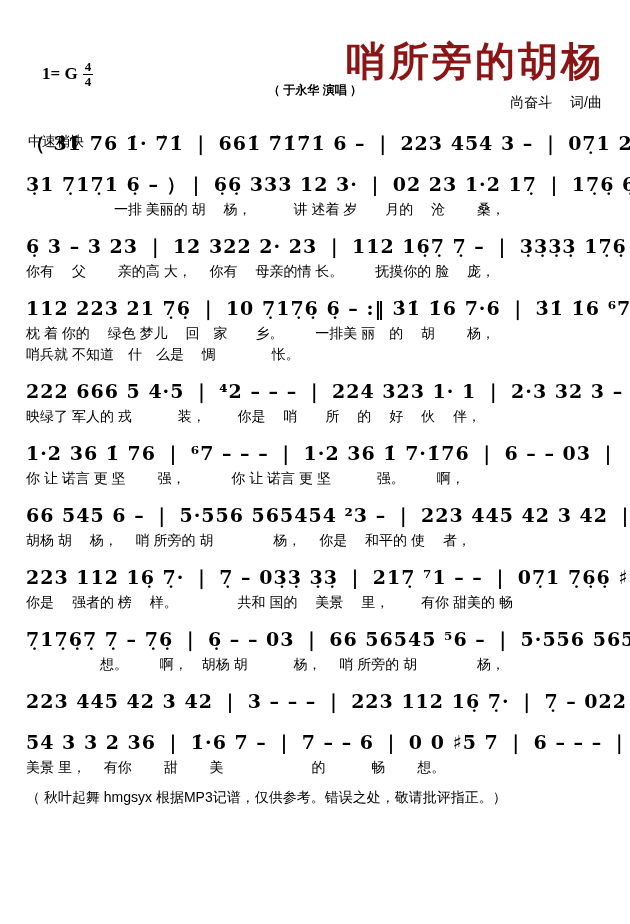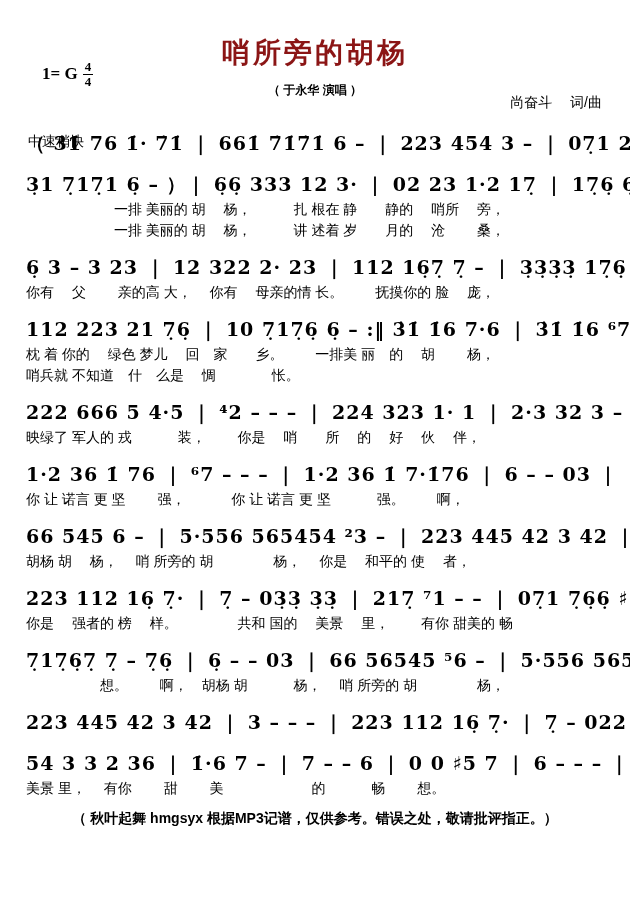--- a/index.html
+++ b/index.html
@@ -1,29 +1,29 @@
 <!DOCTYPE html>
 <html><head>
 <meta charset="utf-8">
 <style>
   html,body{margin:0;padding:0;background:#ffffff;}
   body{width:630px;height:924px;color:#000;font-family:"Liberation Sans","DejaVu Sans",sans-serif;overflow:hidden;}
   .page{padding:8px 26px 0 26px;box-sizing:border-box;width:630px;height:924px;}
   .header{position:relative;height:120px;}
-  .title{position:absolute;left:0;right:0;top:26px;text-align:center;font-size:28px;font-weight:bold;letter-spacing:3px;}
+  .title{position:absolute;left:0;right:0;top:26px;text-align:right;font-size:40px;font-weight:bold;letter-spacing:3px;}
   .singer{position:absolute;left:0;right:0;top:74px;text-align:center;font-size:12px;font-weight:bold;}
   .keysig{position:absolute;left:16px;top:52px;font-size:17px;font-weight:bold;display:flex;align-items:center;gap:5px;font-family:Liberation Serif, serif;}
   .frac{display:inline-flex;flex-direction:column;align-items:center;font-size:13px;font-weight:bold;line-height:1.05;}
   .frac .top{border-bottom:1.5px solid #000;padding:0 2px;}
   .tempo{position:absolute;left:2px;top:88px;font-size:14px;margin-top:37px;}
   .credit{position:absolute;right:2px;top:86px;font-size:14px;margin-left:28px;}
   .system{margin-bottom:11px;}
   .notation{font-family:"DejaVu Serif","Liberation Serif",serif;font-weight:bold;font-size:19px;line-height:30px;white-space:pre;letter-spacing:1px;}
   .lyrics{font-size:14px;line-height:21px;white-space:pre;}
-  .footer{text-align:center;font-size:14px;font-weight:bold;margin-top:6px;}
+  .footer{font-size:14px;font-weight:normal;margin-top:6px;}
 </style>
 </head>
 <body>
 
 <div class="page">
 
   <div class="header">
     <div class="title" style="color:#8b1515;">哨所旁的胡杨</div>
     <div class="singer">（ 于永华 演唱 ）</div>
     <div class="keysig">
@@ -36,21 +36,20 @@
     <div class="tempo">中速稍快</div>
     <div class="credit">尚奋斗　 词/曲</div>
   </div>
 
   <div class="system">
     <div class="notation">（ 3̇1̇ 76 1̇· 7̇1̇ ｜ 661̇ 7̇1̇7̇1̇ 6 – ｜ 223 454 3 – ｜ 07̣1 2323 ¹7̣ – ｜</div>
   </div>
 
   <div class="system">
     <div class="notation">3̣1 7̣17̣1 6̣ – ）｜ 6̣6̣ 333 12 3· ｜ 02 23 1·2 17̣ ｜ 17̣6̣ 6̣ – – ｜</div>
-    <div class="lyrics">　　　　　　 一排 美丽的 胡　 杨，　　　扎 根在 静　　静的　 哨所　 旁，</div>
     <div class="lyrics">　　　　　　 一排 美丽的 胡　 杨，　　　讲 述着 岁　　月的　 沧　　 桑，</div>
   </div>
 
   <div class="system">
     <div class="notation">6̣ 3 – 3 23 ｜ 12 322 2· 23 ｜ 112 16̣7̣ 7̣ – ｜ 3̣3̣3̣3̣ 17̣6̣ 1 – ｜</div>
     <div class="lyrics">你有　 父　　 亲的高 大，　 你有　 母亲的情 长。　　 抚摸你的 脸　 庞，</div>
   </div>
 
   <div class="system">
     <div class="notation">112 223 21 7̣6̣ ｜ 10 7̣17̣6̣ 6̣ – :‖ 3̇1̇ 1̇6 7·6 ｜ 3̇1̇ 1̇6 ⁶7 – ｜</div>

